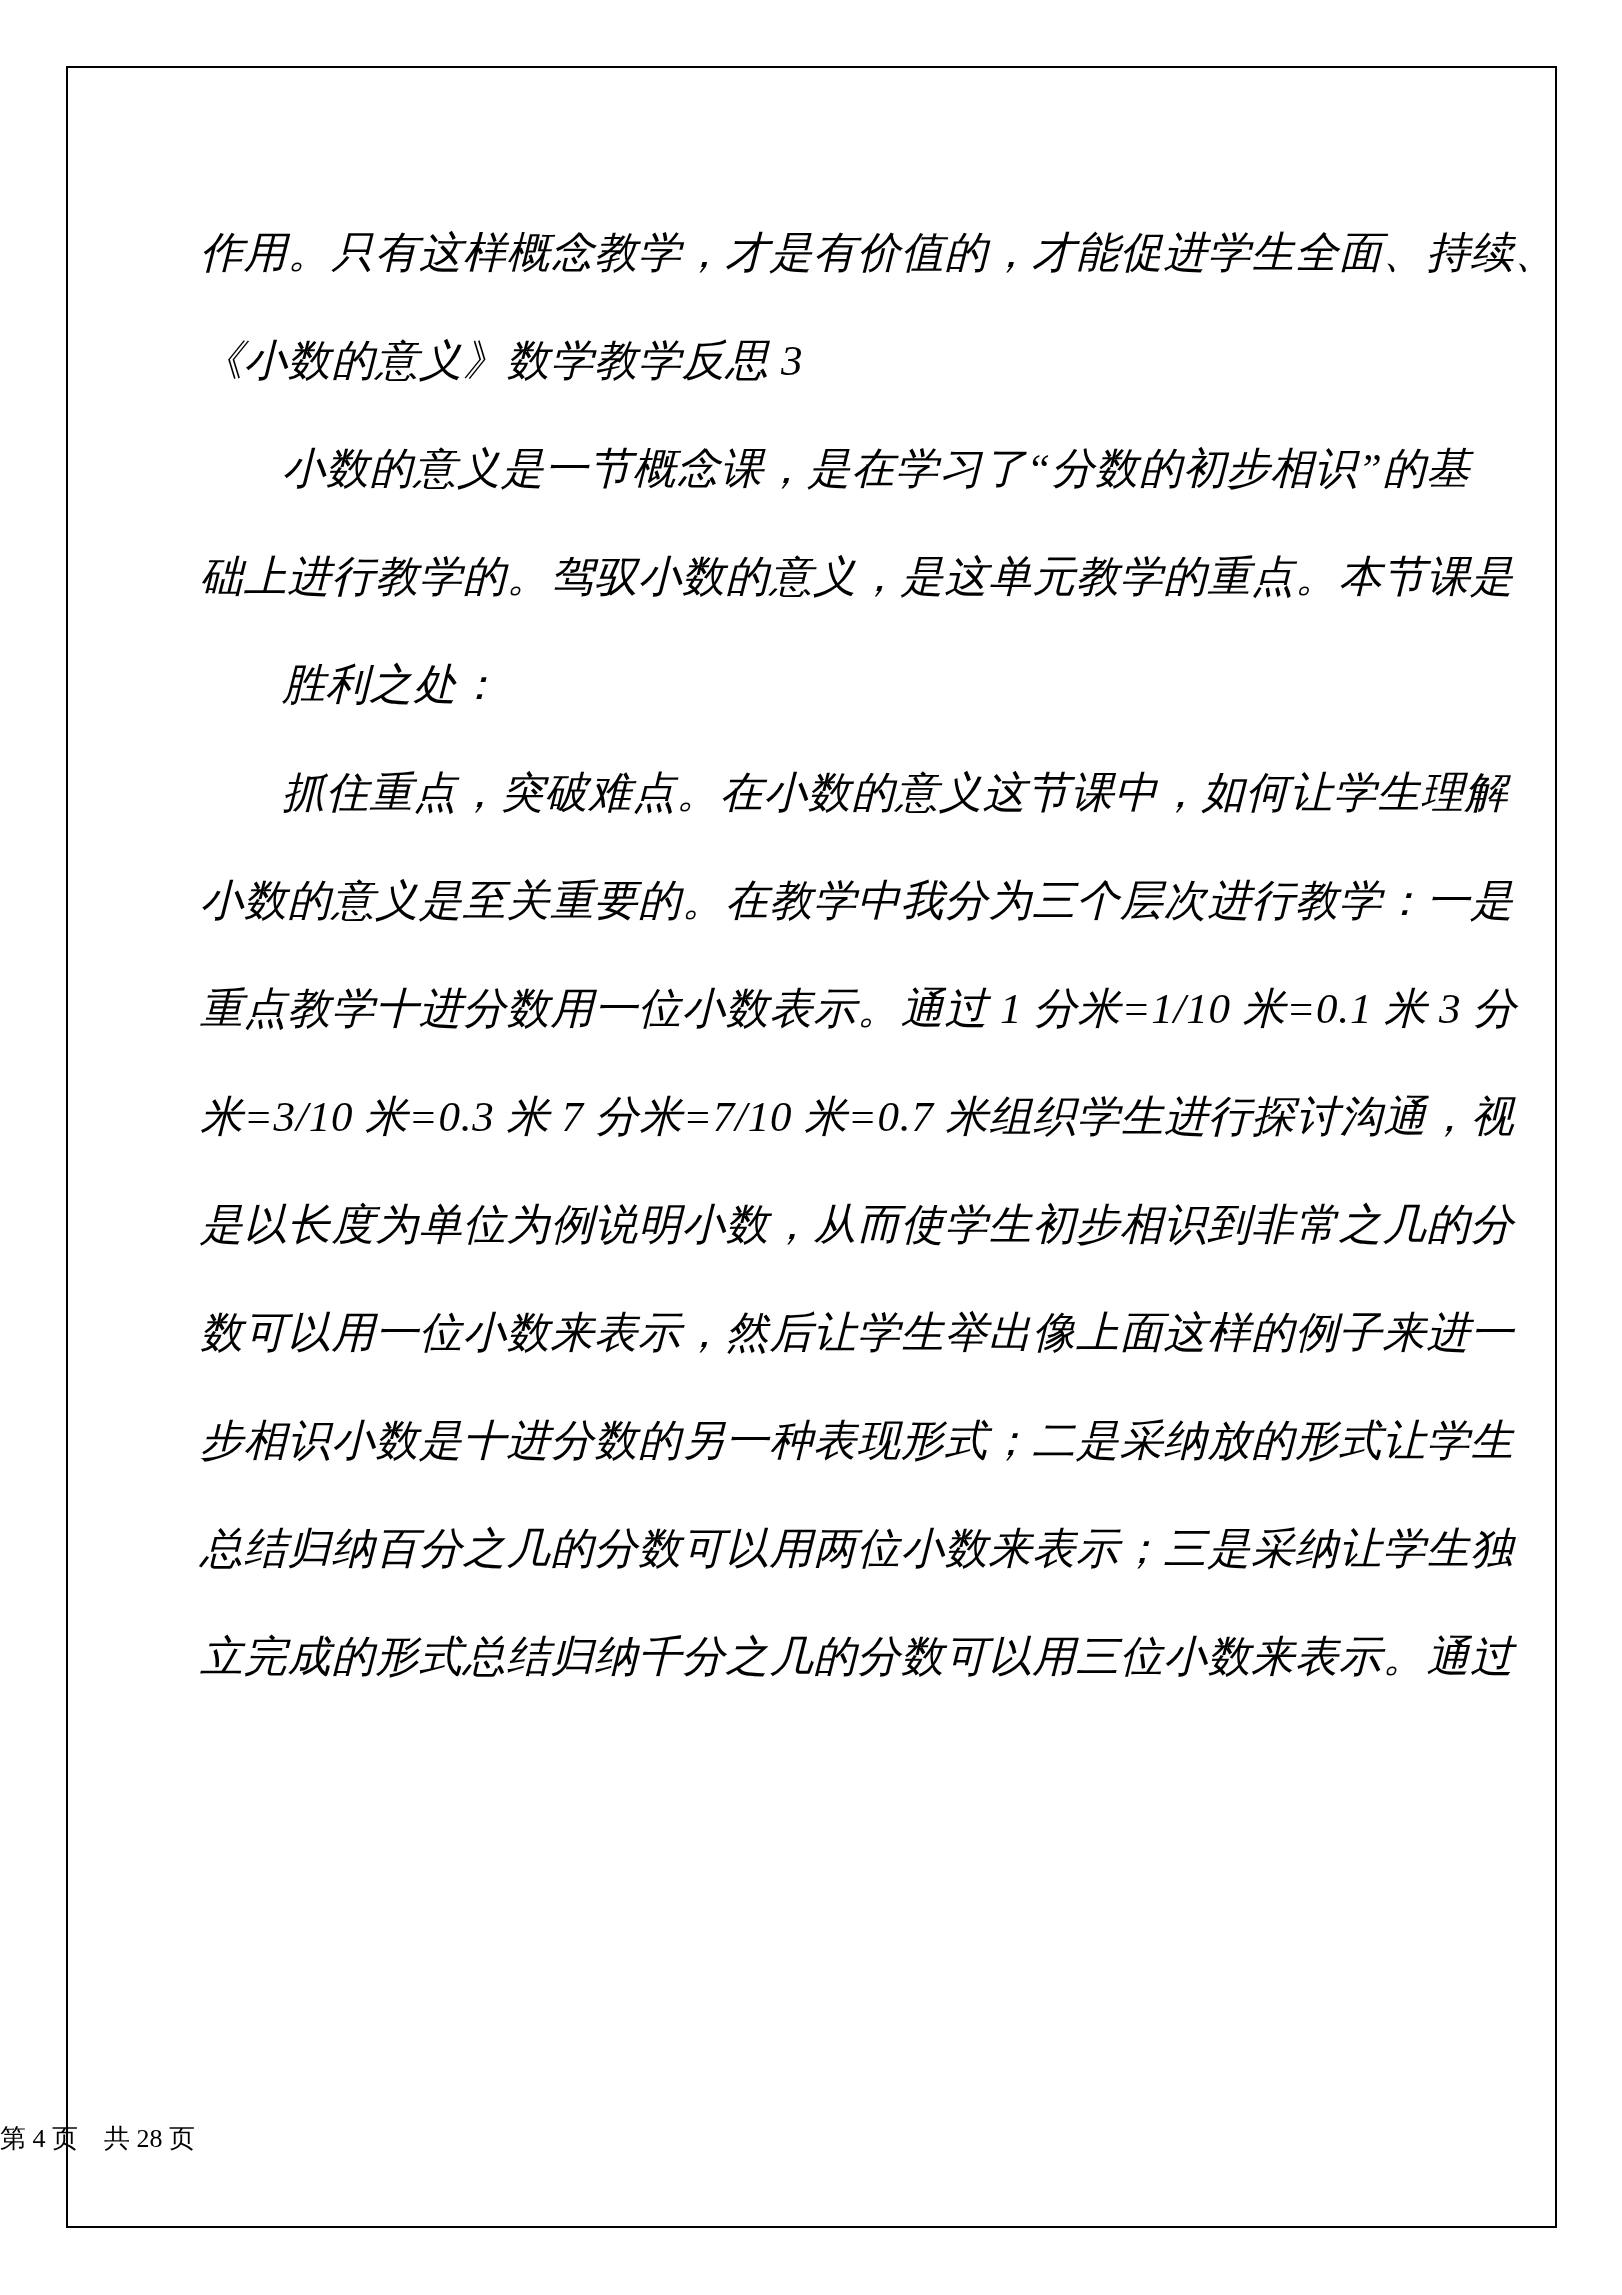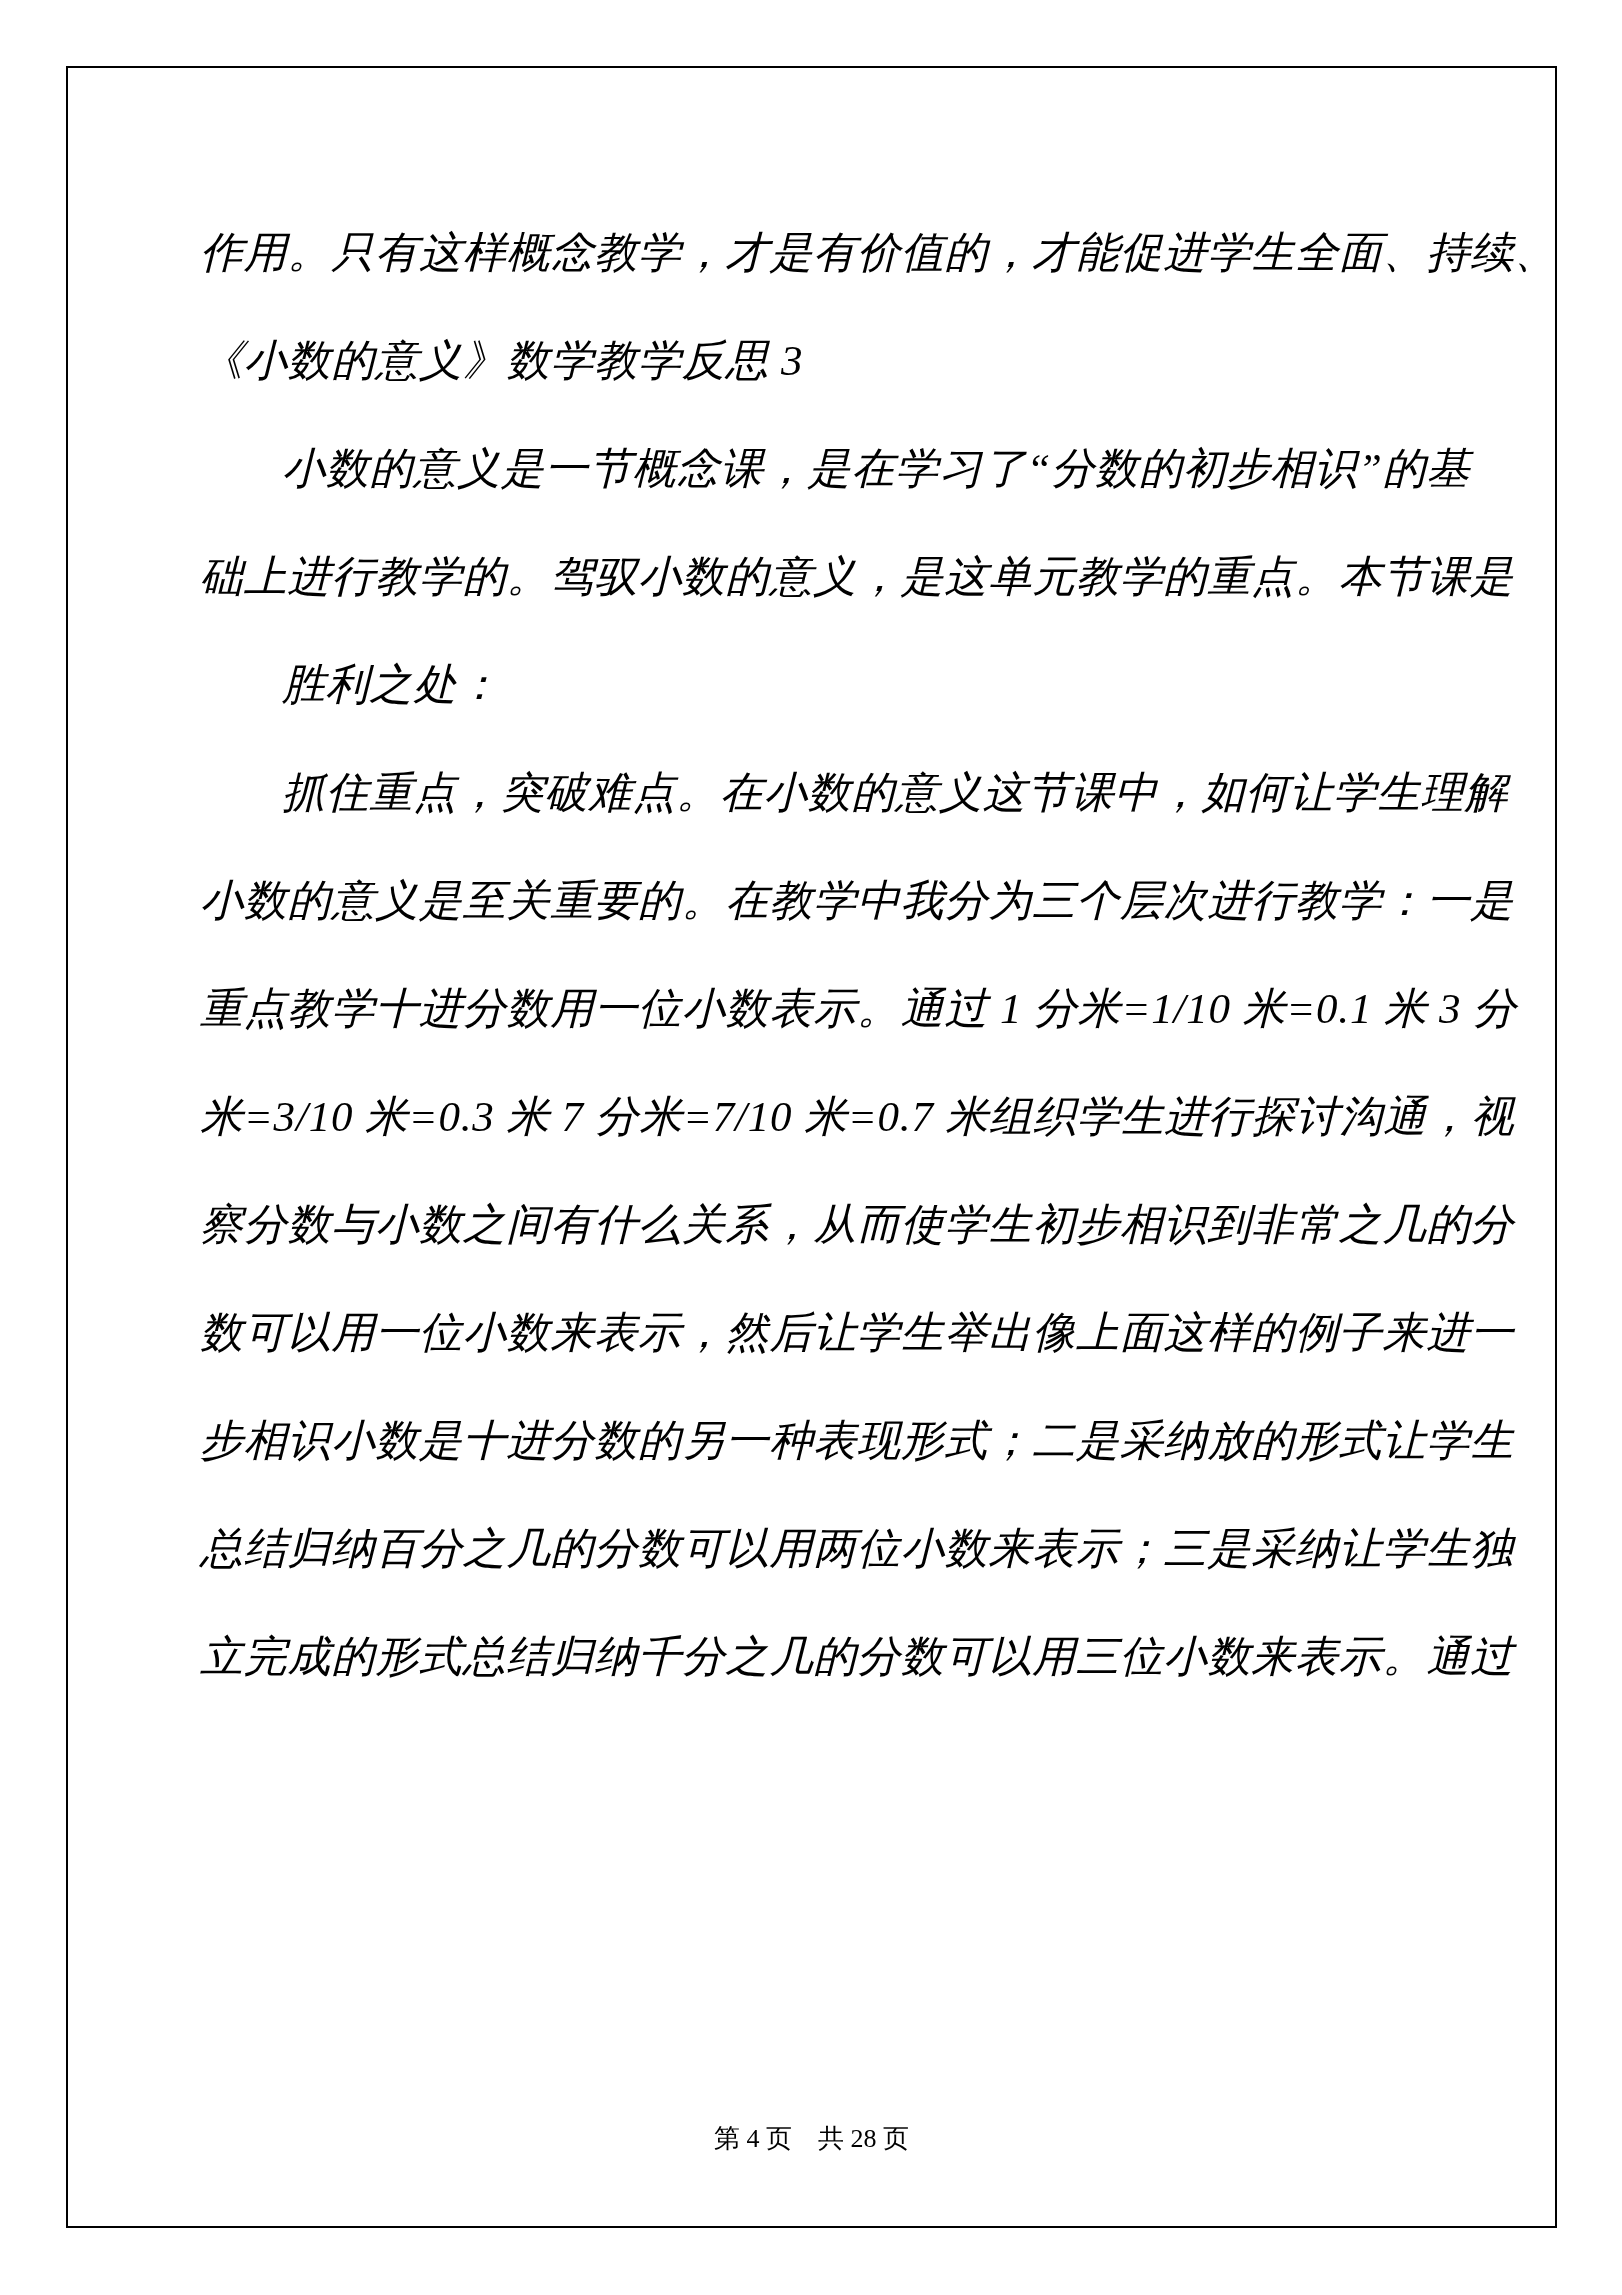--- a/index.html
+++ b/index.html
@@ -41,21 +41,20 @@
     letter-spacing: 0.8px;
   }
   .text-line.indent {
     padding-left: 82px;          
   }
   .footer {
     position: absolute;
     left: 0;
     top: 2124px;
     width: 1623px;
-    text-align: center;
     font-size: 26px;
     line-height: 30px;
     font-style: normal;
   }
 </style>
 </head>
 <body>
 
 <div class="page" style="--bg: #ffffff; --fg: #000000; --border: #000000;">
   <div class="page-border"></div>
@@ -63,21 +62,21 @@
   <div class="text-body">
       <div class="text-line">作用。只有这样概念教学，才是有价值的，才能促进学生全面、持续、</div>
       <div class="text-line">《小数的意义》数学教学反思 3</div>
       <div class="text-line indent">小数的意义是一节概念课，是在学习了“分数的初步相识”的基</div>
       <div class="text-line">础上进行教学的。驾驭小数的意义，是这单元教学的重点。本节课是</div>
       <div class="text-line indent">胜利之处：</div>
       <div class="text-line indent">抓住重点，突破难点。在小数的意义这节课中，如何让学生理解</div>
       <div class="text-line">小数的意义是至关重要的。在教学中我分为三个层次进行教学：一是</div>
       <div class="text-line">重点教学十进分数用一位小数表示。通过 1 分米=1/10 米=0.1 米 3 分</div>
       <div class="text-line">米=3/10 米=0.3 米 7 分米=7/10 米=0.7 米组织学生进行探讨沟通，视</div>
-      <div class="text-line">察分数与小数之间有什么关系，从而使学生初步相识到非常之几的分</div>
+      <div class="text-line">是以长度为单位为例说明小数，从而使学生初步相识到非常之几的分</div>
       <div class="text-line">数可以用一位小数来表示，然后让学生举出像上面这样的例子来进一</div>
       <div class="text-line">步相识小数是十进分数的另一种表现形式；二是采纳放的形式让学生</div>
       <div class="text-line">总结归纳百分之几的分数可以用两位小数来表示；三是采纳让学生独</div>
       <div class="text-line">立完成的形式总结归纳千分之几的分数可以用三位小数来表示。通过</div>
     </div>
 
   <div class="footer">
     <span>第 4 页　共 28 页</span>
   </div>
 </div>

